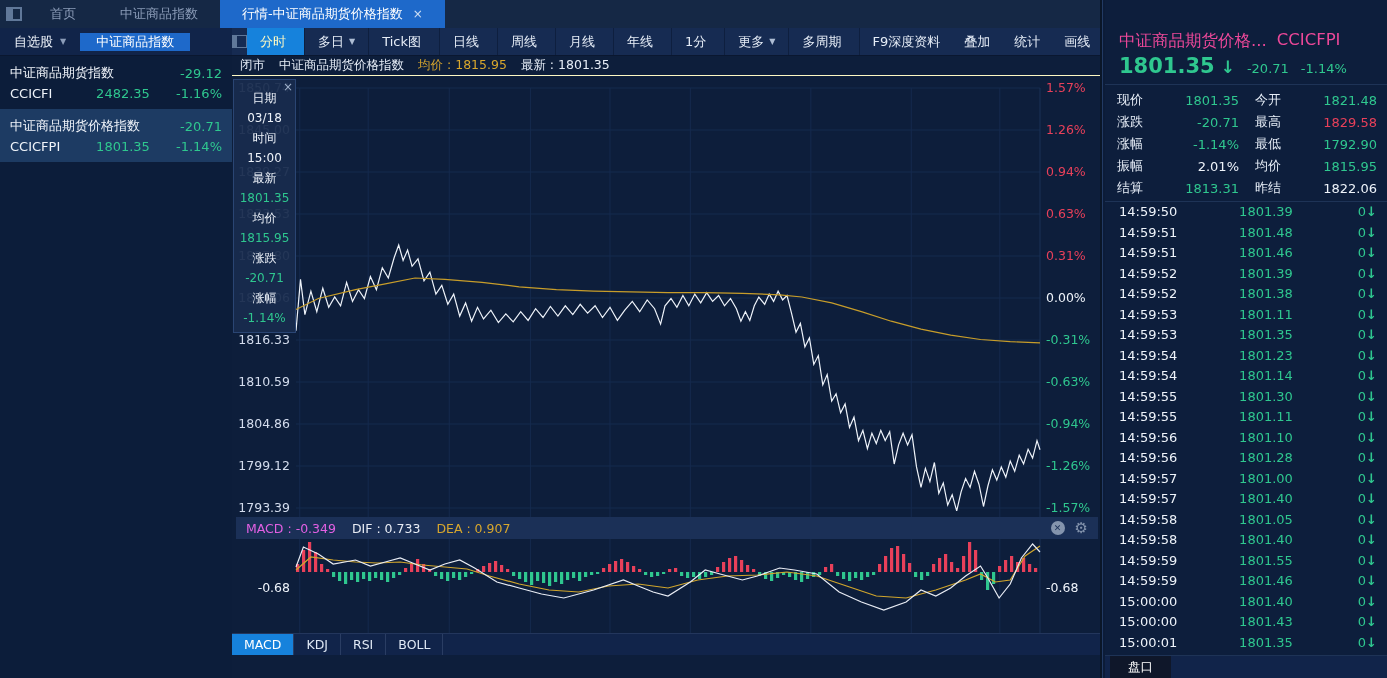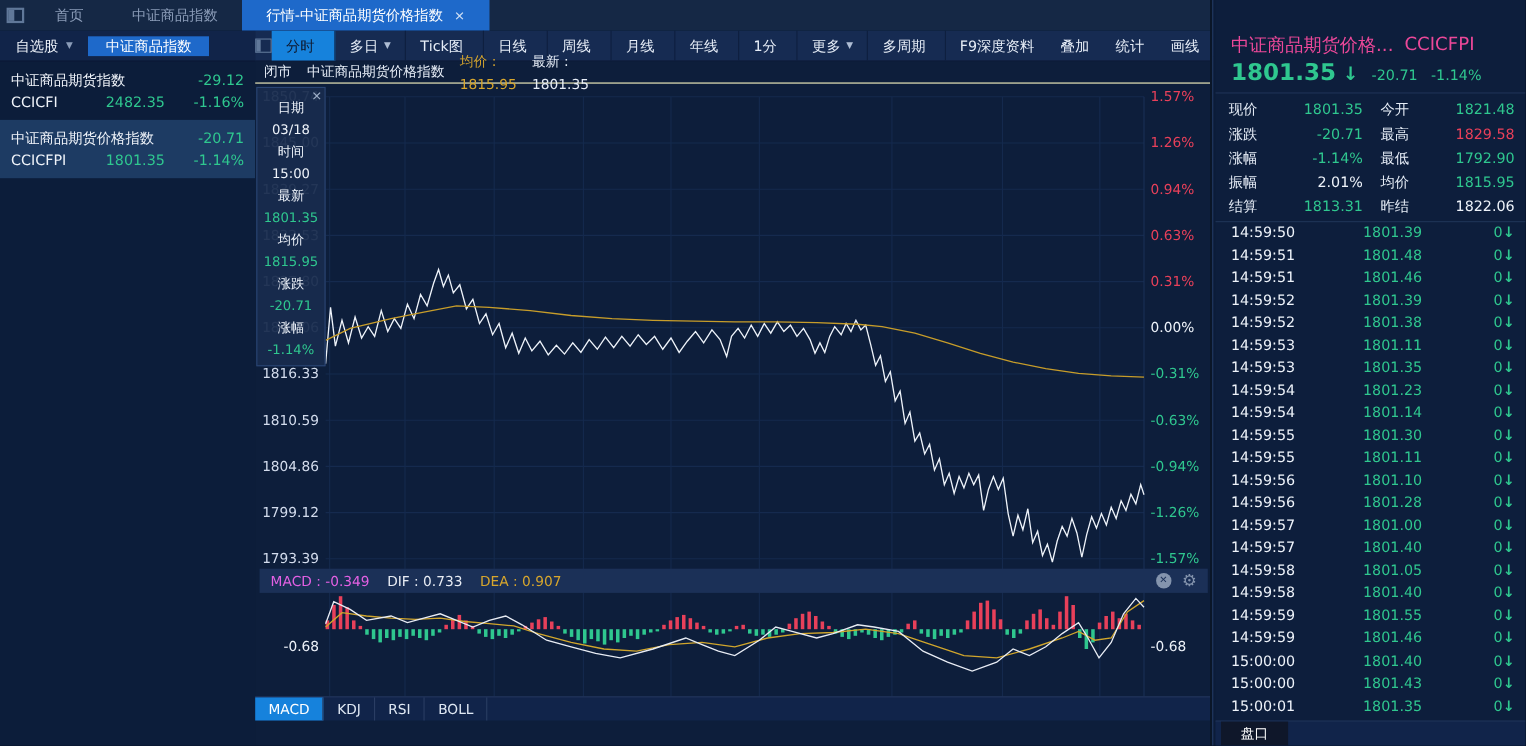--- a/index.html
+++ b/index.html
@@ -43,29 +43,29 @@
   
   .main { position:absolute; left:232px; top:28px; width:868px; height:650px; background:#0d1e3b; }
   .toolbar { position:absolute; left:0; top:0; right:0; height:28px; background:#162b52;
     display:flex; align-items:stretch; border-bottom:1px solid #0a1730; }
   .panel-icon { width:26px; display:flex; align-items:center; justify-content:center; }
   .panel-icon .box { width:15px; height:13px; border:1px solid #607899; position:relative; }
   .panel-icon.left-fill .box::after { content:""; position:absolute; left:0; top:0; width:4px; height:11px; background:#607899; }
   .panel-icon.right-fill .box::after{ content:""; position:absolute; right:0; top:0; width:4px; height:11px; background:#607899; }
   .tb-btn { display:flex; align-items:center; gap:5px; padding:0 13px; color:#e6edf7;
     border-right:1px solid #0e1f3f; white-space:nowrap; }
-  .tb-btn.active { background:#1682dc; color:#0f172a; }
+  .tb-btn.active { background:#1682dc; color:#fef9c3; }
   .tb-btn .caret { font-size:8px; color:#aebdd4; }
   .tb-right { margin-left:auto; display:flex; align-items:stretch; }
   .tb-link { display:flex; align-items:center; padding:0 12px; color:#e6edf7; white-space:nowrap; }
   .tb-sep { width:1px; background:#0e1f3f; margin:4px 0; }
 
   .statusbar { position:absolute; left:0; top:28px; right:0; height:20px; display:flex; align-items:center;
     gap:14px; padding-left:8px; font-size:12.5px; border-bottom:1px solid #fef9c3; background:#0d1e3b; }
-  .statusbar .pair { display:flex; gap:4px;flex-direction:column; }
+  .statusbar .pair { display:flex; gap:4px; }
 
   .chart-wrap { position:absolute; left:0; top:48px; width:868px; height:579px; }
   svg text { font-family:"DejaVu Sans","Liberation Sans",sans-serif; }
 
   
   .tooltip { position:absolute; left:1px; top:3px; width:63px; height:254px;
     background:rgba(24,44,78,0.94); border:1px solid #2a4573; text-align:center;
     font-size:12px; padding-top:8px; z-index:5; }
   .tooltip .tt-close { position:absolute; right:2px; top:0px; color:#9fb0c9; font-size:12px; cursor:default; }
   .tooltip .tt-line { height:20px; line-height:20px; color:#eef3fa; }

